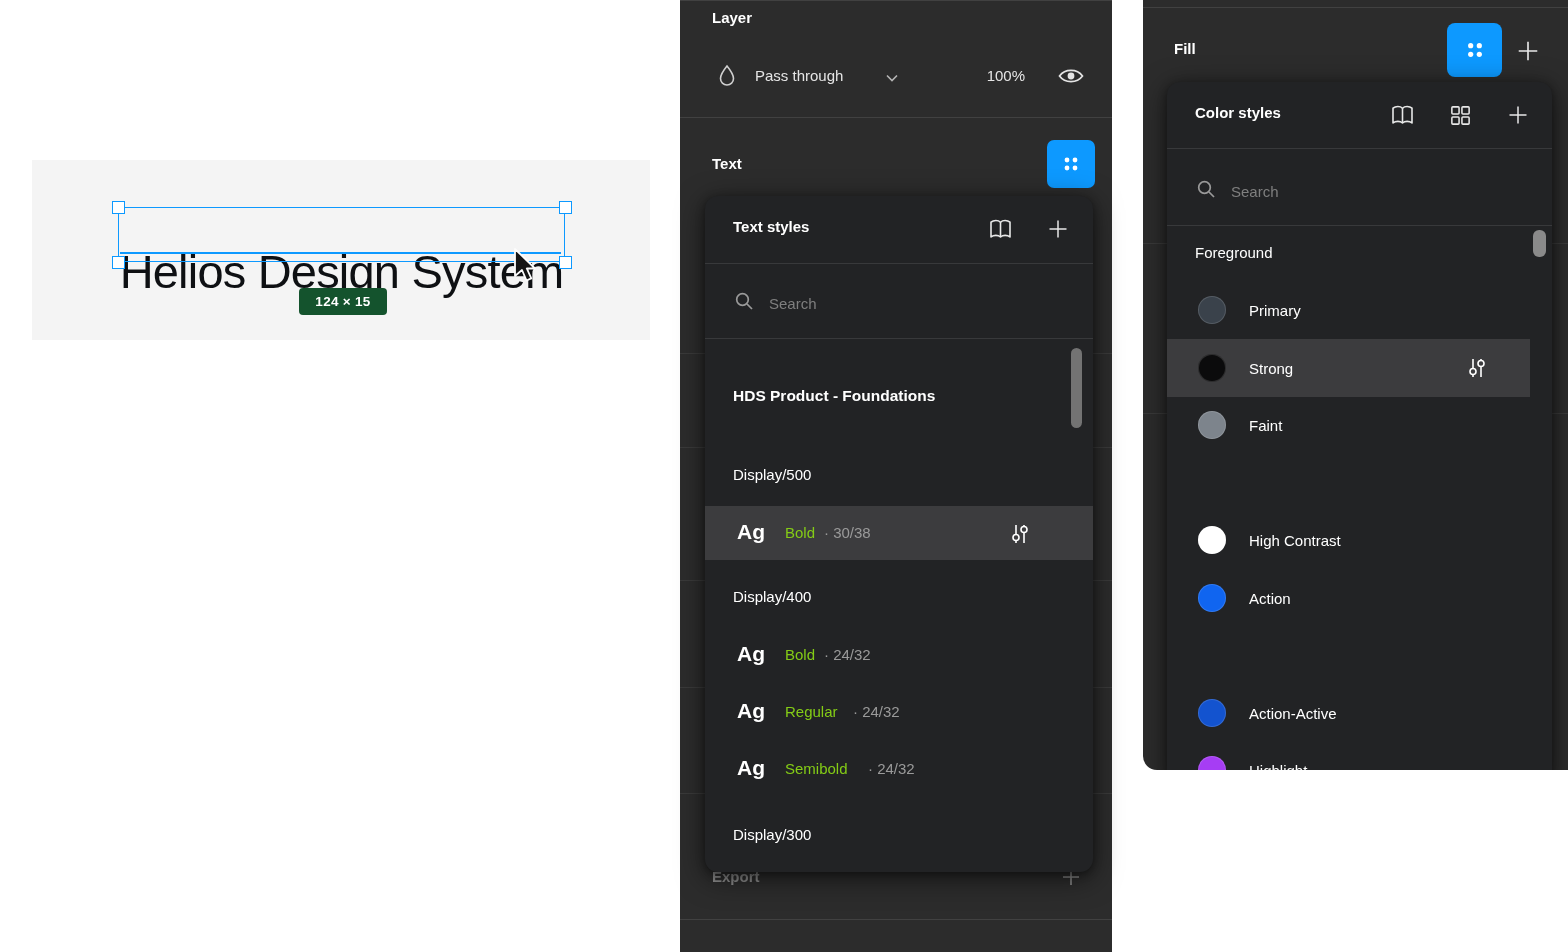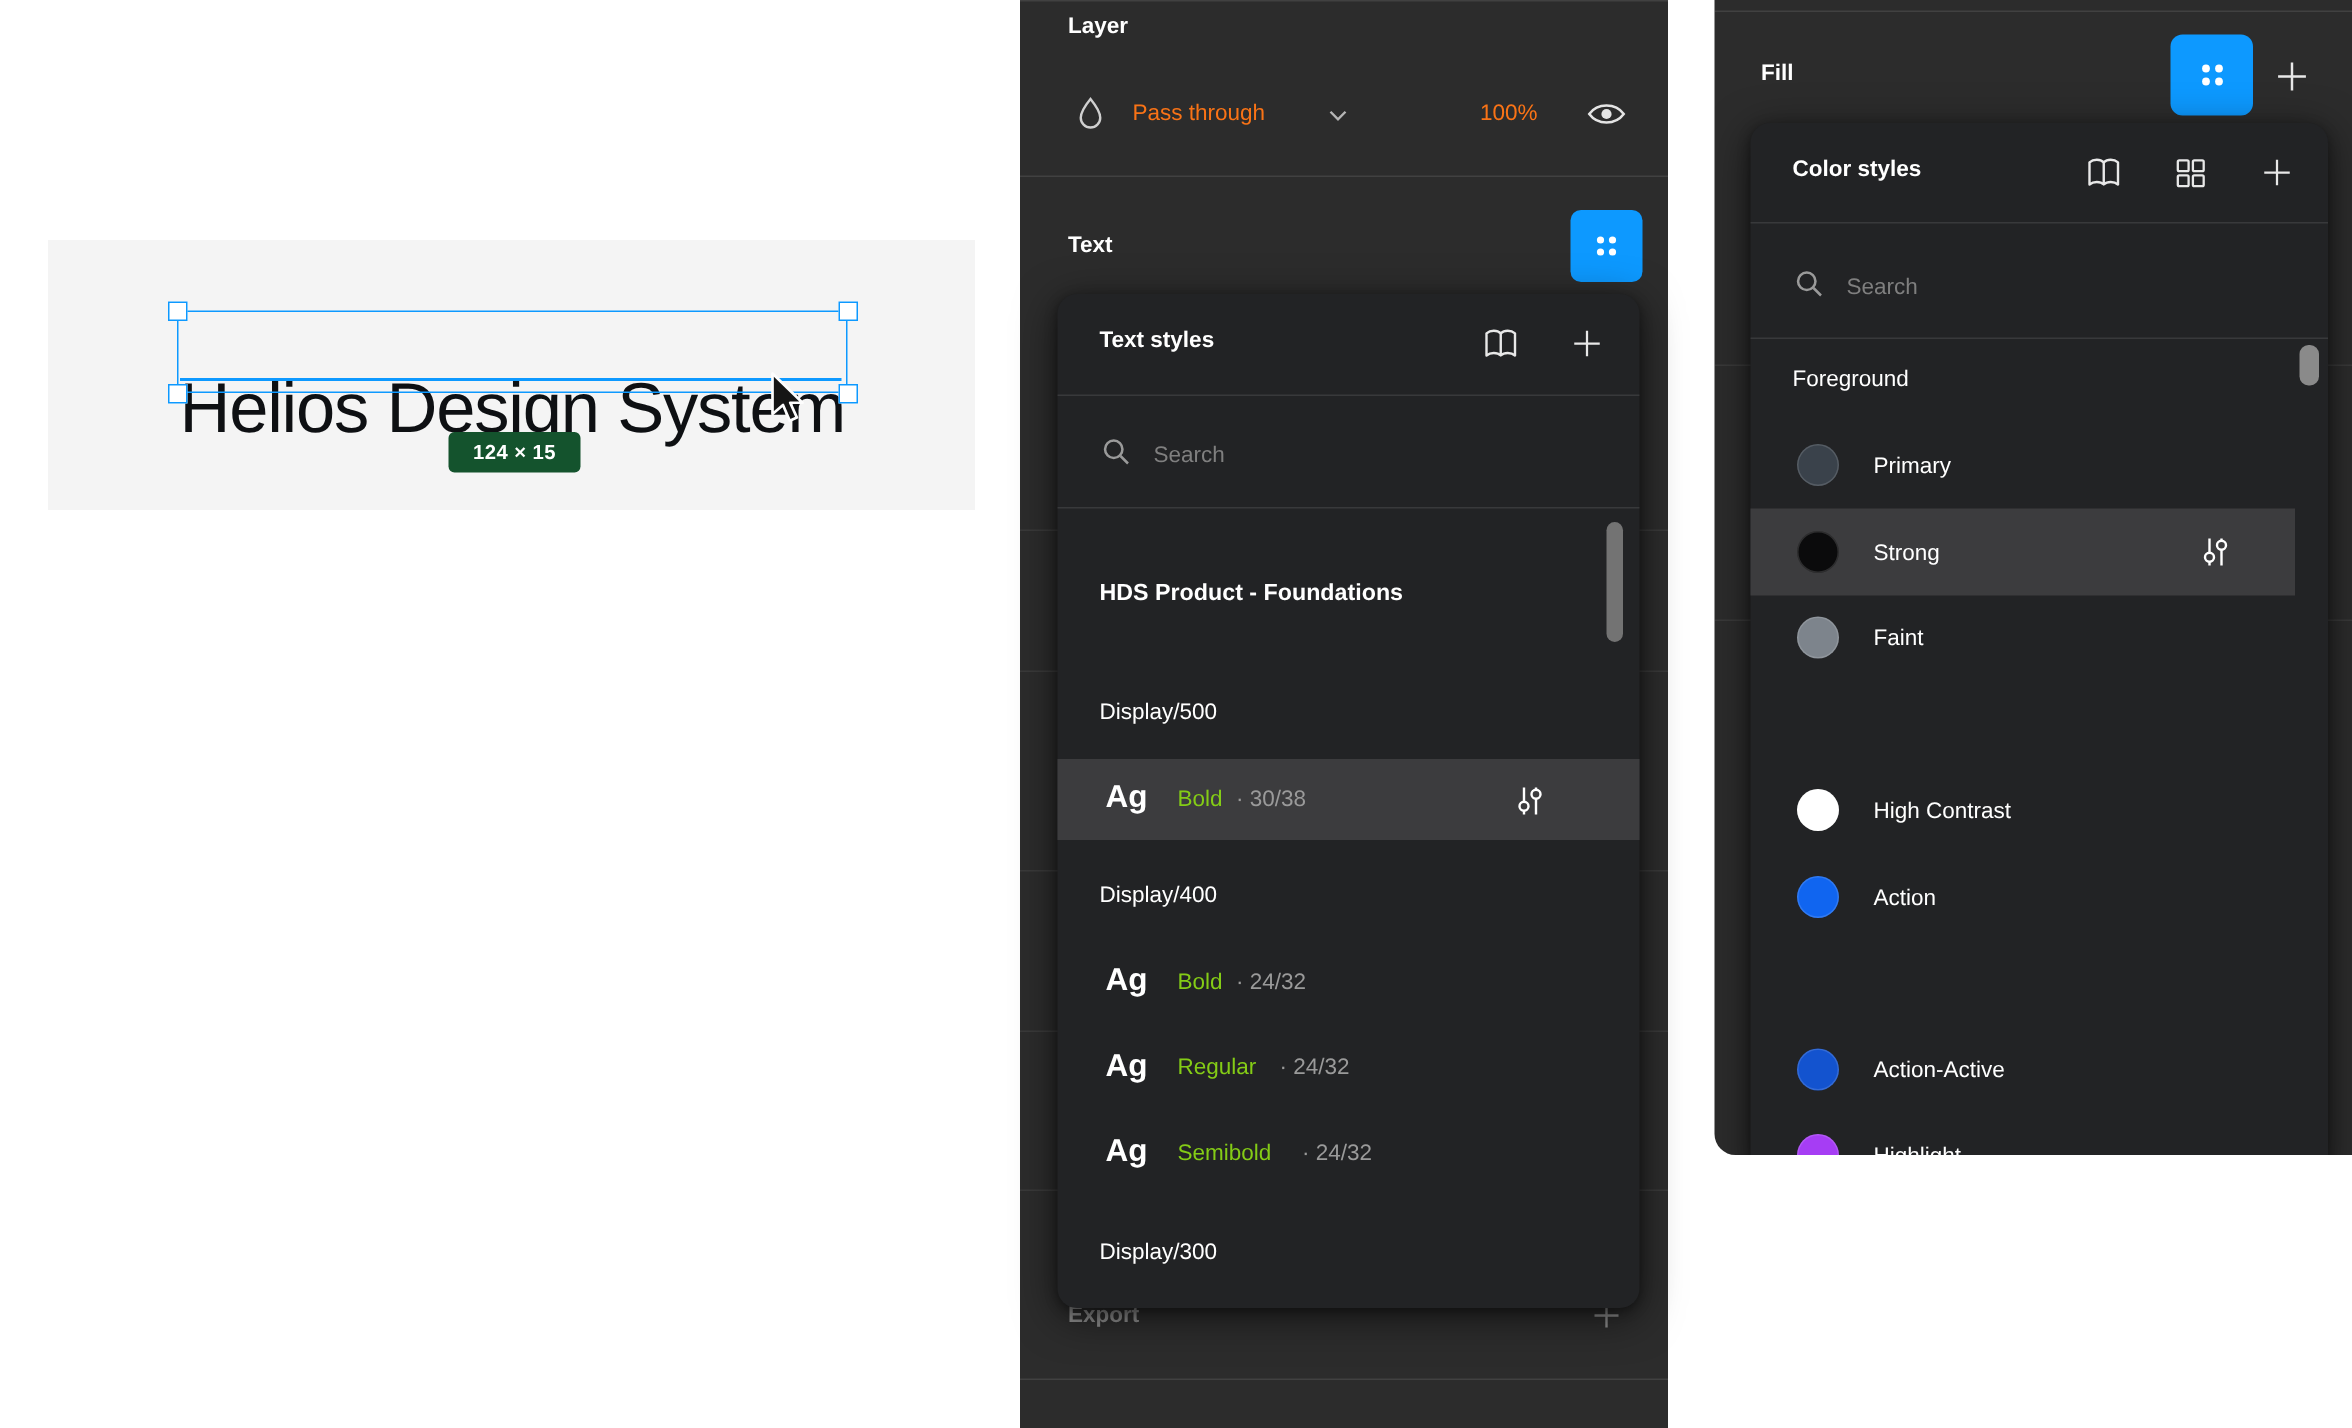--- a/index.html
+++ b/index.html
@@ -15,21 +15,21 @@
   .sel-rect{left:118px;top:207px;width:447px;height:55px;border:1.5px solid #0d99ff;box-sizing:border-box;}
   .sel-baseline{left:120px;top:252px;width:441px;height:2px;background:#0d99ff;}
   .handle{width:11px;height:11px;background:#fff;border:1.5px solid #0d99ff;box-sizing:content-box;}
   .size-badge{left:299px;top:288px;width:88px;height:27px;background:#14532d;border-radius:4px;
     color:#fff;font-size:13.5px;font-weight:700;text-align:center;line-height:27px;letter-spacing:.3px;}
   
   .panel{background:#2c2c2c;}
   .divider{background:rgba(255,255,255,0.10);height:1px;}
   .divider-dark{background:rgba(255,255,255,0.07);height:1px;}
   .section-title{color:#fff;font-size:15px;font-weight:700;line-height:28px;}
-  .row-text{color:#f97316;font-size:15px;}
+  .row-text{color:#e5e5e5;font-size:15px;}
   .dim{color:#8c8c8c;}
   .menu{background:#222325;border-radius:13px;box-shadow:0 6px 28px rgba(0,0,0,.55),0 2px 8px rgba(0,0,0,.4);}
   .menu-header{color:#fff;font-size:15px;font-weight:700;}
   .search-input{background:transparent;border:none;outline:none;color:#e8e8e8;
     font-size:15px;font-family:inherit;width:240px;}
   .search-input::placeholder{color:#7f7f7f;}
   .group-label{color:#fff;font-size:15px;line-height:44px;}
   .lib-label{color:#fff;font-size:15.5px;font-weight:700;line-height:44px;}
   .sel-row{background:#3c3c3e;}
   .ag{color:#fff;font-size:21px;font-weight:700;}

